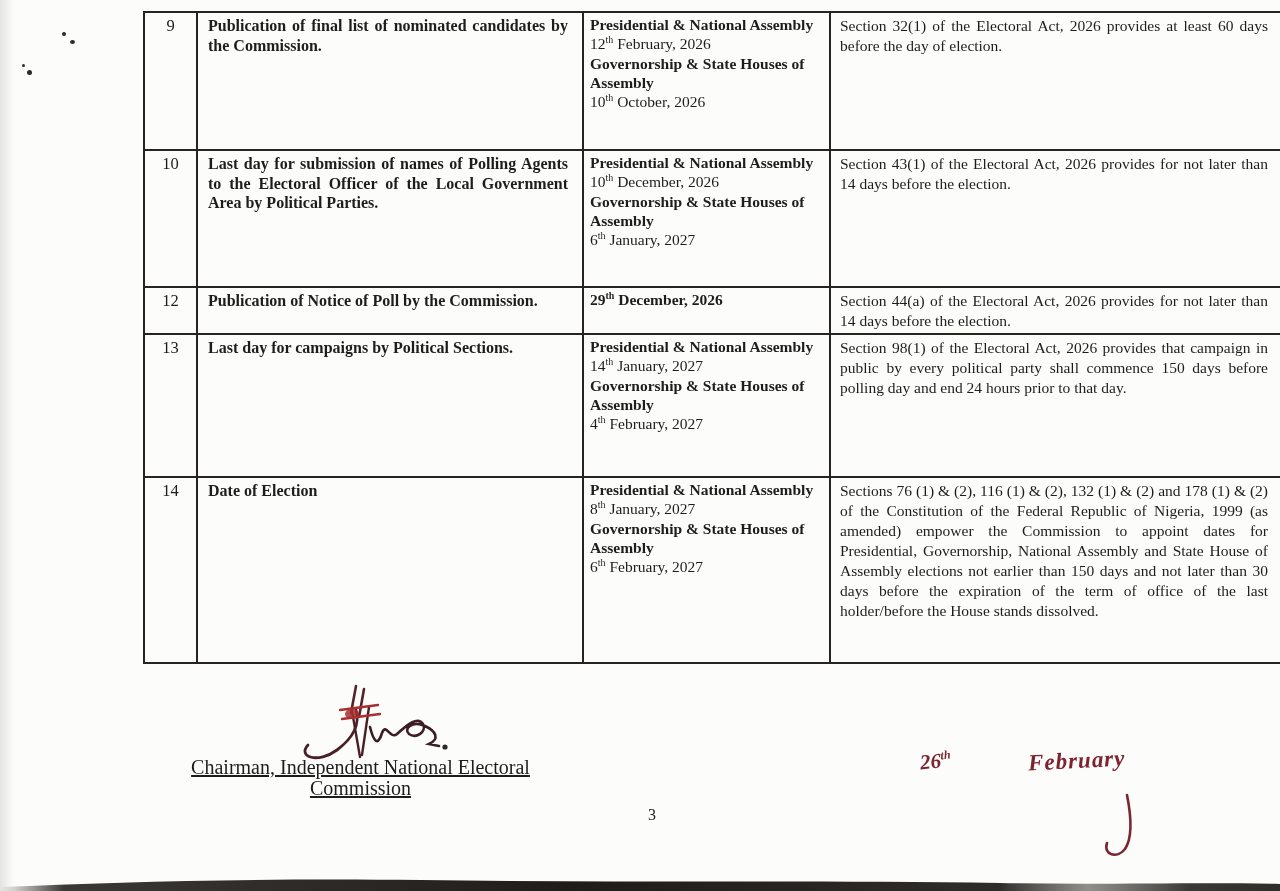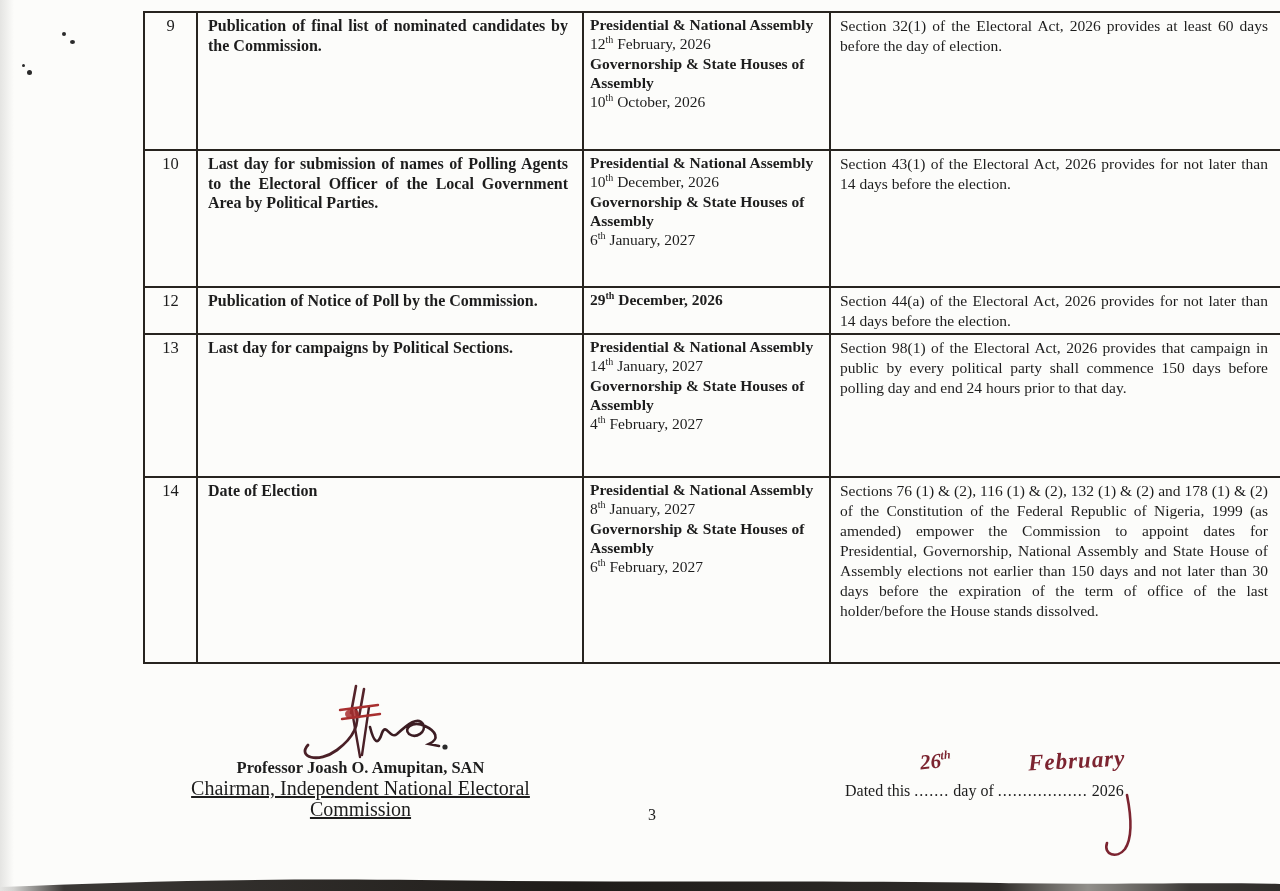--- a/index.html
+++ b/index.html
@@ -123,31 +123,23 @@
     <path d="M66,3 L61,30 M74,6 L69,34" stroke="#55232a" stroke-width="2.6" fill="none" stroke-linecap="round"></path>
     <path d="M18,62 C7,74 28,81 47,67 C63,55 70,41 66,27" stroke="#4a2027" stroke-width="2.8" fill="none" stroke-linecap="round"></path>
     <path d="M62,28 L70,74 M79,24 L72,72" stroke="#4a2027" stroke-width="2.4" fill="none" stroke-linecap="round"></path>
     <path d="M80,44 C84,60 88,63 92,50 C96,39 100,57 107,51 C118,41 128,33 133,41 C137,49 126,56 119,51 C113,46 122,37 135,43 C146,48 150,56 139,61 L149,63" stroke="#3c1d23" stroke-width="2.6" fill="none" stroke-linecap="round"></path>
     <ellipse cx="62" cy="31" rx="7" ry="5" fill="#a82f2f" opacity="0.85"></ellipse>
     <path d="M50,27 L88,22 M52,36 L90,31" stroke="#a82f2f" stroke-width="2.4" fill="none" stroke-linecap="round"></path>
     <circle cx="155" cy="64" r="2.6" fill="#2b2b2b"></circle>
   </svg>
 
   <div class="signatory">
-    <div class="nm">Professor Joash O. Amupitan, SAN</div>
     <div class="ttl">Chairman, Independent National Electoral Commission</div>
   </div>
 
-  <div class="dated">
-    <span>Dated this</span>
-    <span class="dots">.......</span>
-    <span>day of</span>
-    <span class="dots">..................</span>
-    <span>2026</span>
-  </div>
 
   <div class="hand" id="hand-day"><span>26</span><sup>th</sup></div>
   <div class="hand" id="hand-month">February</div>
   <svg class="loop-svg" width="60" height="68" viewBox="0 0 60 68">
     <path d="M32,2 C36,22 38,44 30,56 C22,66 8,62 12,50" stroke="#7c2430" stroke-width="2.6" fill="none" stroke-linecap="round"></path>
   </svg>
 
   <div class="page-num">3</div>
 
   <svg class="band-svg" width="1280" height="18" viewBox="0 0 1280 18">

